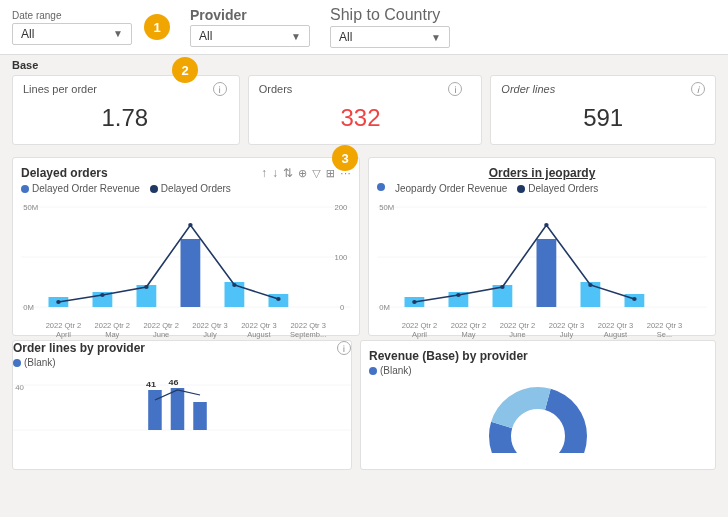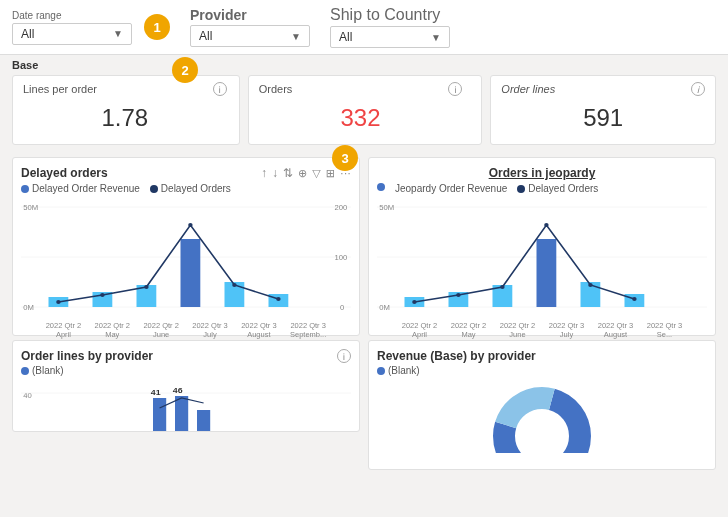--- a/index.html
+++ b/index.html
@@ -219,21 +219,21 @@
             <div>2022 Qtr 3</div>
             <div>Se...</div>
           </div>
       </div>
     </div>
   </div>
 </div>
 
 <div style="display:flex;gap:8px;padding:0 12px 8px 12px;">
 
-  <div style="flex:1;background:#fff;border:1px solid #e0e0e0;border-radius:3px;padding:8px;position:relative;height:92px;overflow:hidden;">
+  <div style="flex:1;background:#fff;border:1px solid #e0e0e0;border-radius:3px;position:relative;height:130px;overflow:hidden;">
     <div style="display:flex;align-items:center;justify-content:space-between;">
       <span style="font-size:12px;font-weight:600;color:#333;">Order lines by provider</span>
       <div style="width:14px;height:14px;border-radius:50%;border:1px solid #aaa;display:flex;align-items:center;justify-content:center;font-size:9px;color:#888;cursor:pointer;">ℹ</div>
     </div>
     <div style="display:flex;align-items:center;gap:3px;margin:2px 0;">
       <div style="width:8px;height:8px;border-radius:50%;background:#4472c4;"></div>
       <span style="font-size:10px;color:#555;">(Blank)</span>
     </div>
     <div style="position:relative;height:80px;">
       <svg width="100%" height="80" viewBox="0 0 300 80" preserveAspectRatio="none">

